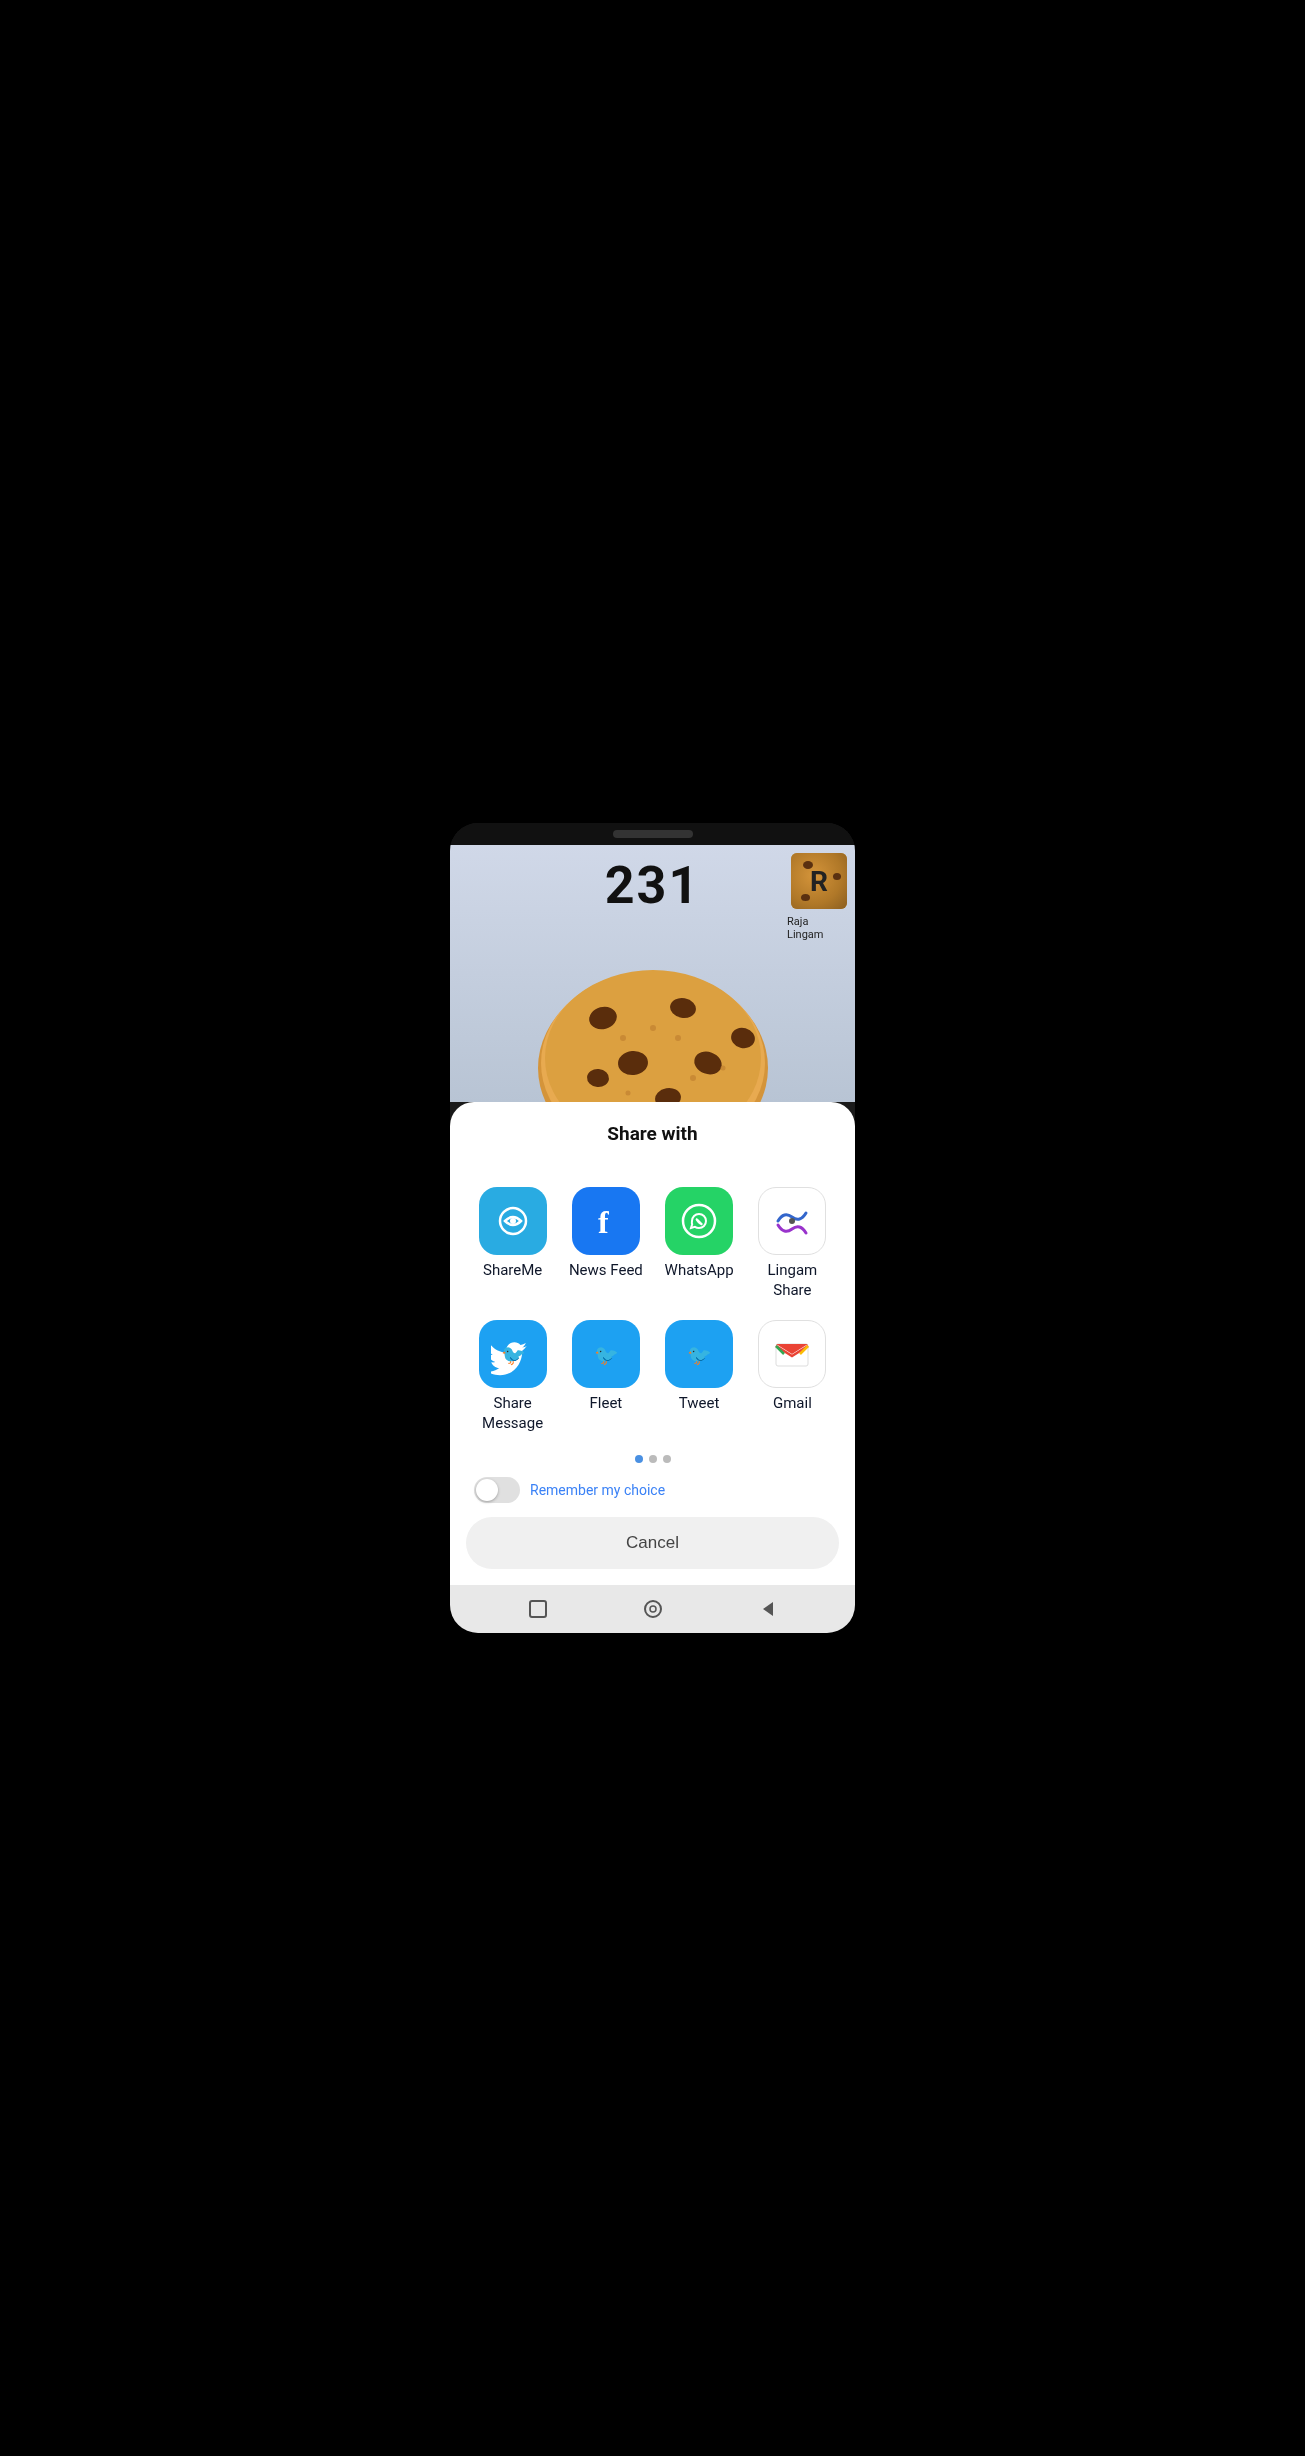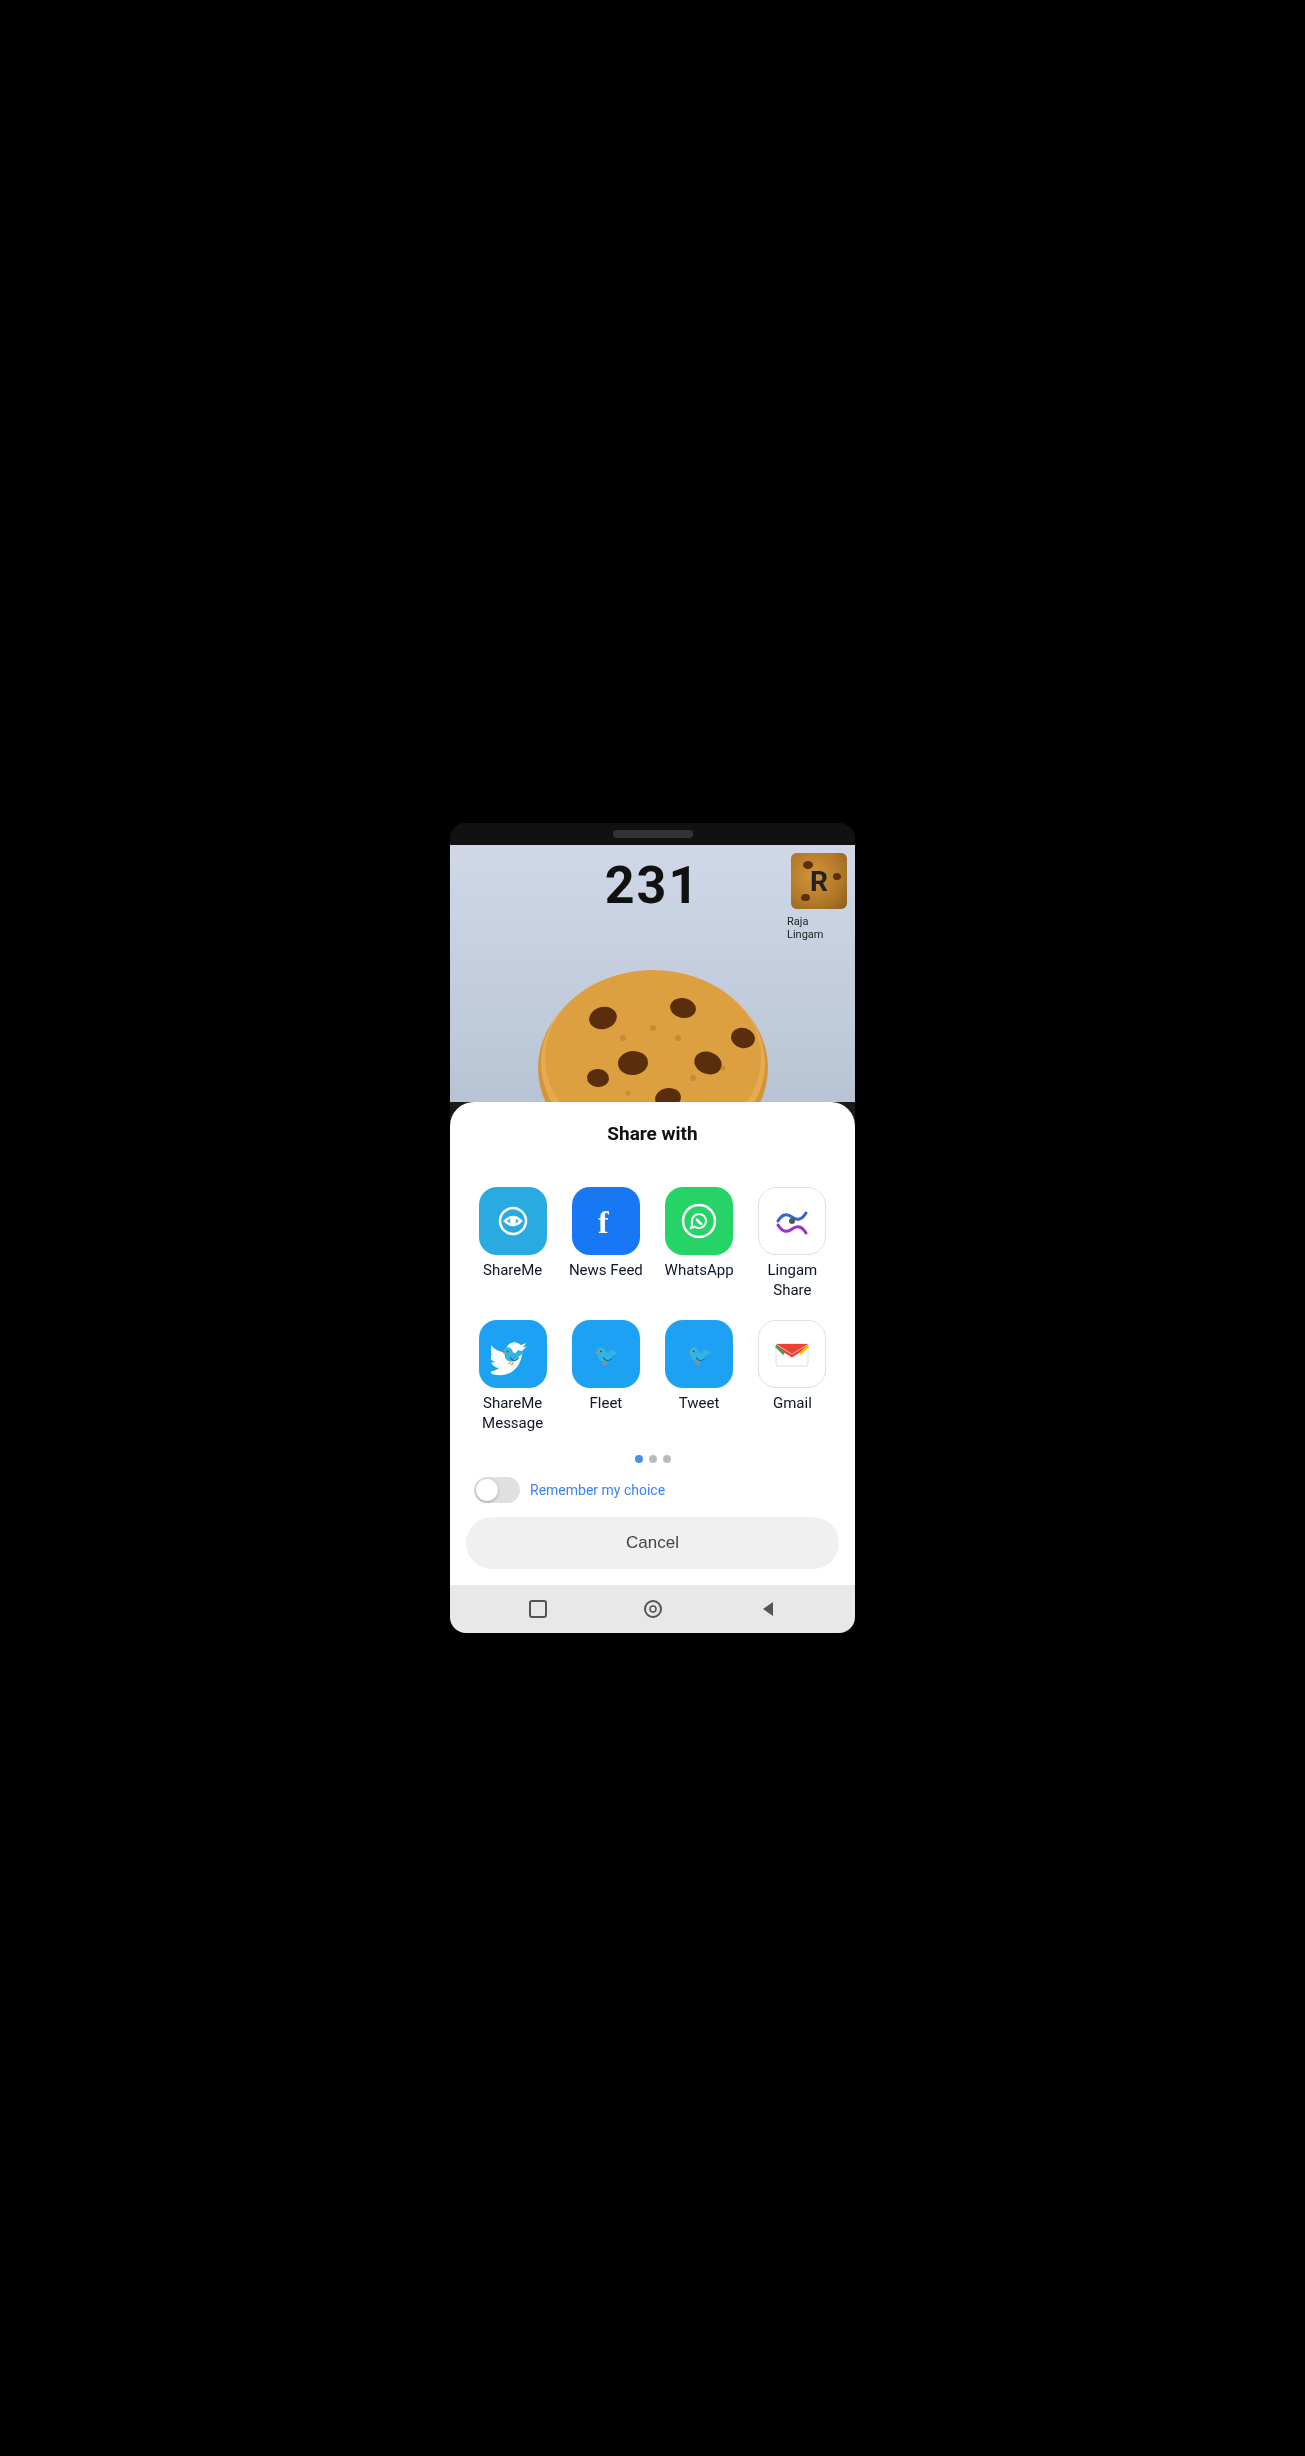--- a/index.html
+++ b/index.html
@@ -8,21 +8,21 @@
       display: flex;
       justify-content: center;
       align-items: center;
       min-height: 100vh;
       font-family: 'Roboto', Arial, sans-serif;
     }
     .phone-frame {
       width: 405px;
       height: 810px;
       background: #1a1a1a;
-      border-radius: 16px;
+      border-radius: 28px;
       overflow: hidden;
       position: relative;
       display: flex;
       flex-direction: column;
     }
     .phone-top-bar {
       height: 22px;
       background: #111;
       display: flex;
       justify-content: center;
@@ -342,21 +342,21 @@
         </div>
 
         <div class="app-item">
           <div class="app-icon icon-twitter">
             <svg width="44" height="44" viewBox="0 0 44 44" fill="none">
               <path d="M36 14C34.5 14.7 32.9 15.2 31.2 15.4C32.9 14.4 34.2 12.8 34.8 10.9C33.2 11.8 31.4 12.5 29.5 12.9C28 11.3 25.8 10.3 23.4 10.3C18.8 10.3 15.1 14 15.1 18.5C15.1 19.2 15.2 19.9 15.3 20.5C8.6 20.2 2.7 16.9 -1 11.9C-1.7 13.1 -2.1 14.5 -2.1 16C-2.1 18.9 -0.6 21.4 1.7 22.9C0.3 22.8 -1 22.5 -2.2 21.9V22C-2.2 26 0.6 29.3 4.4 30.1C3.6 30.3 2.8 30.4 2 30.4C1.4 30.4 0.8 30.4 0.3 30.3C1.4 33.6 4.5 36 8.2 36.1C5.4 38.3 1.9 39.6 -1.9 39.6C-2.6 39.6 -3.3 39.6 -4 39.5C-0.2 41.8 4.2 43.2 9 43.2C23.4 43.2 31.2 30.6 31.2 19.7V18.7C32.8 17.5 34.2 16.1 35.3 14.4" fill="white"></path>
               <path d="M8 22C8 15.4 13.4 10 20 10C26.6 10 32 15.4 32 22C32 28.6 26.6 34 20 34C16.8 34 13.9 32.7 11.8 30.6L8 32L9.4 28.2C8.5 26.5 8 24.3 8 22Z" fill="white" opacity="0"></path>
               <text x="10" y="30" font-size="20" fill="white" font-family="Arial" font-weight="bold">🐦</text>
             </svg>
           </div>
-          <span class="app-label">ShareMe Message</span>
+          <span class="app-label">Share Message</span>
         </div>
 
         <div class="app-item">
           <div class="app-icon icon-twitter">
             <svg width="44" height="44" viewBox="0 0 44 44" fill="none">
               <text x="10" y="30" font-size="20" fill="white" font-family="Arial">🐦</text>
             </svg>
           </div>
           <span class="app-label">Fleet</span>
         </div>

